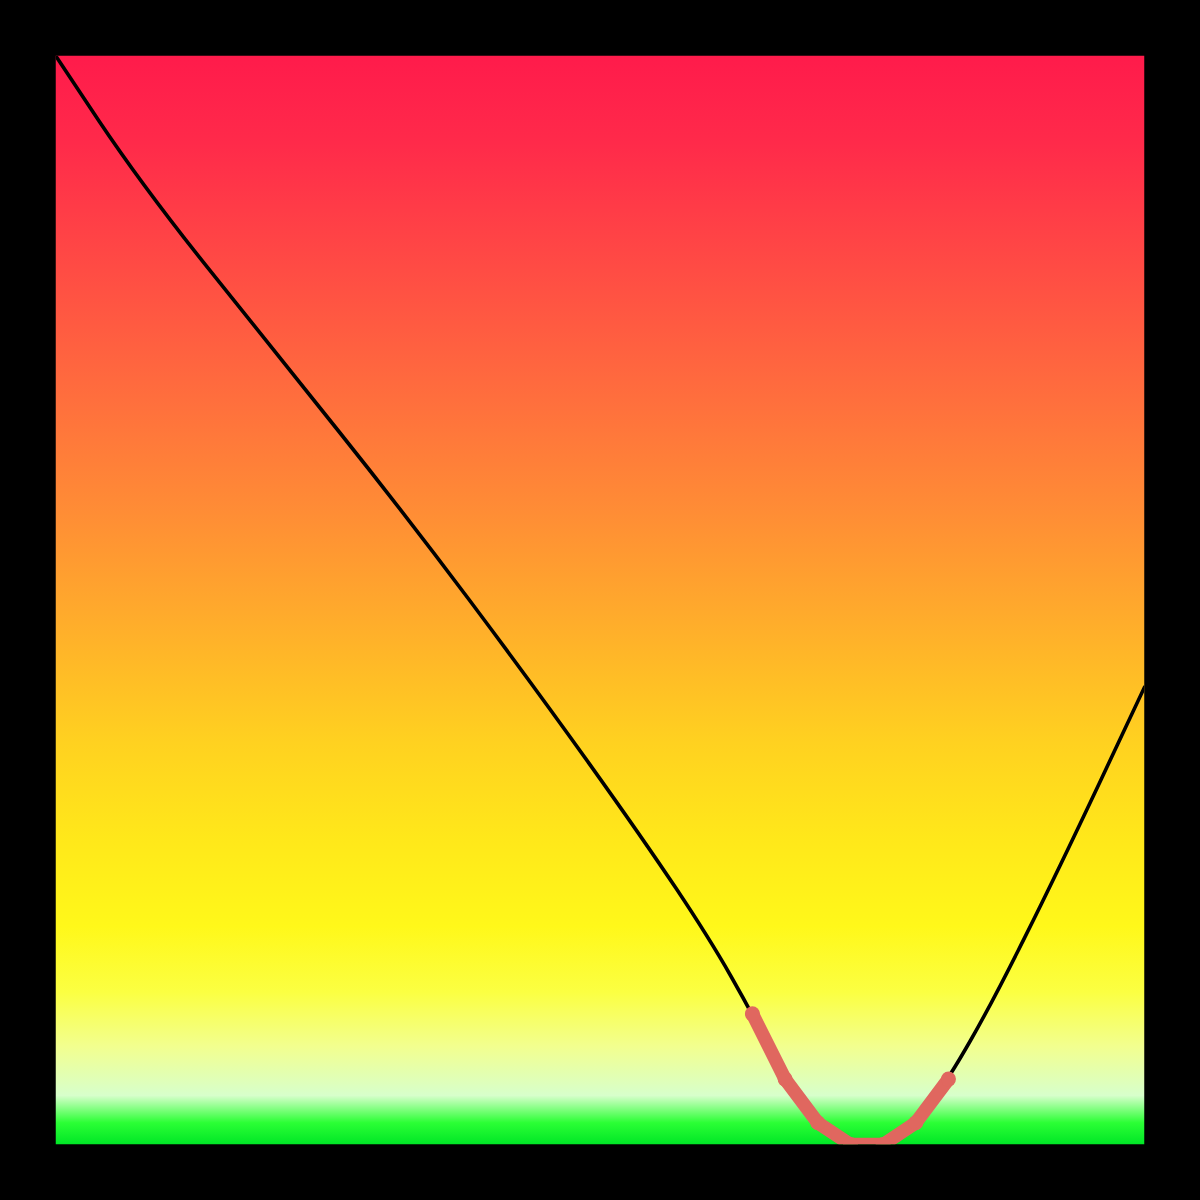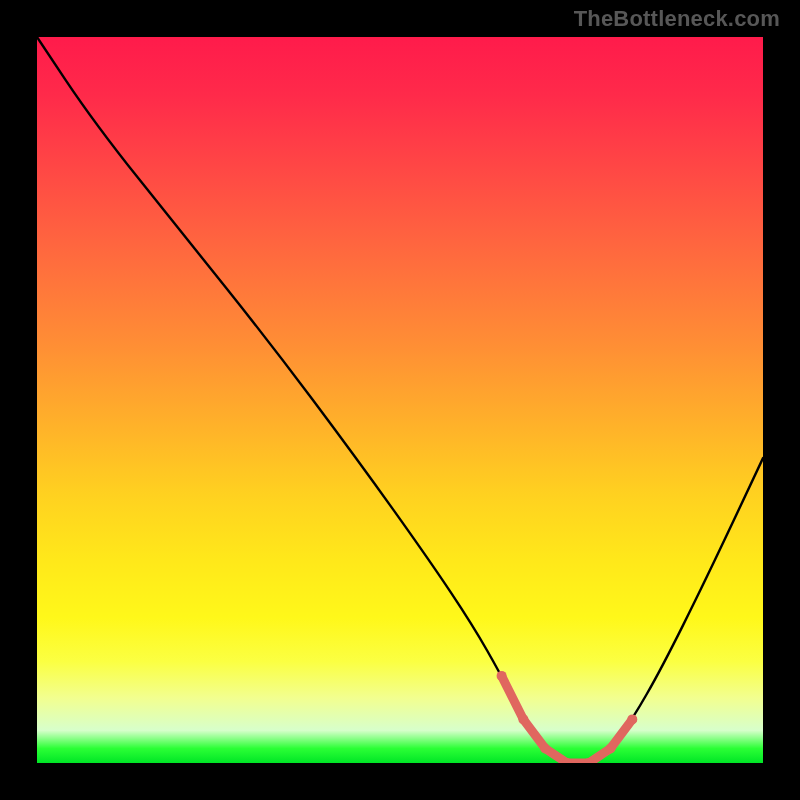--- a/index.html
+++ b/index.html
@@ -62,21 +62,20 @@
     inset: 0;
     width: 100%;
     height: 100%;
   }
 </style>
 </head>
 <body>
 
 <div class="frame">
 
-  <div class="watermark">TheBottleneck.com</div>
 
   <div class="plot-area">
     <div class="gradient"></div>
     <svg class="curve" viewBox="0 0 726 726" preserveAspectRatio="none">
       <path fill="none" stroke="#000" stroke-width="2.4" stroke-linecap="round" d="M 0.0 0.0 Q 0.0 0.0 29.0 43.6 Q 58.1 87.1 101.6 141.6 Q 145.2 196.0 188.8 250.5 Q 232.3 304.9 275.9 363.0 Q 319.4 421.1 355.7 471.9 Q 392.0 522.7 413.8 555.4 Q 435.6 588.1 450.1 613.5 Q 464.6 638.9 475.5 660.7 Q 486.4 682.4 497.3 697.0 Q 508.2 711.5 519.1 718.7 Q 530.0 726.0 540.9 726.0 Q 551.8 726.0 562.7 718.7 Q 573.5 711.5 584.4 697.0 Q 595.3 682.4 609.8 657.0 Q 624.4 631.6 646.1 588.1 Q 667.9 544.5 697.0 482.8 L 726.0 421.1"></path>
       <g>
           <path d="M 464.6 638.9 L 486.4 682.4 L 508.2 711.5 L 530.0 726.0 L 551.8 726.0 L 573.5 711.5 L 595.3 682.4" stroke="#e0675f" stroke-width="9" fill="none" stroke-linecap="round"></path>
           <circle cx="464.6" cy="638.9" r="5" fill="#e0675f"></circle>
           <circle cx="486.4" cy="682.4" r="5" fill="#e0675f"></circle>
           <circle cx="508.2" cy="711.5" r="5" fill="#e0675f"></circle>

